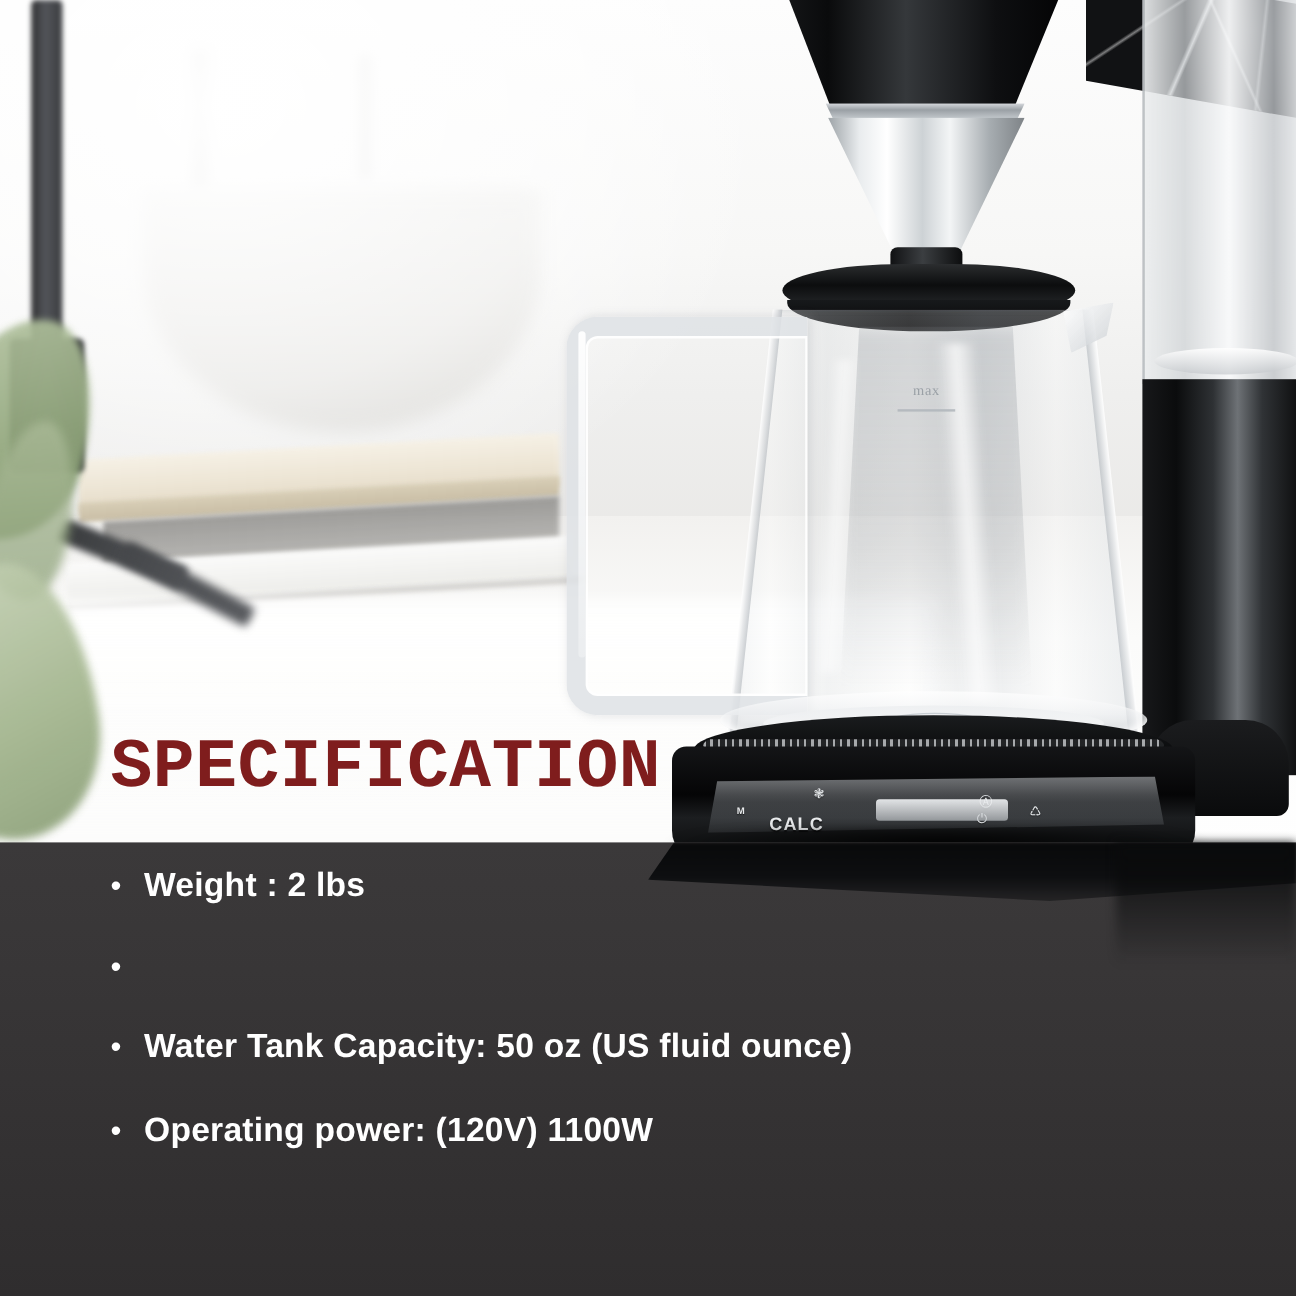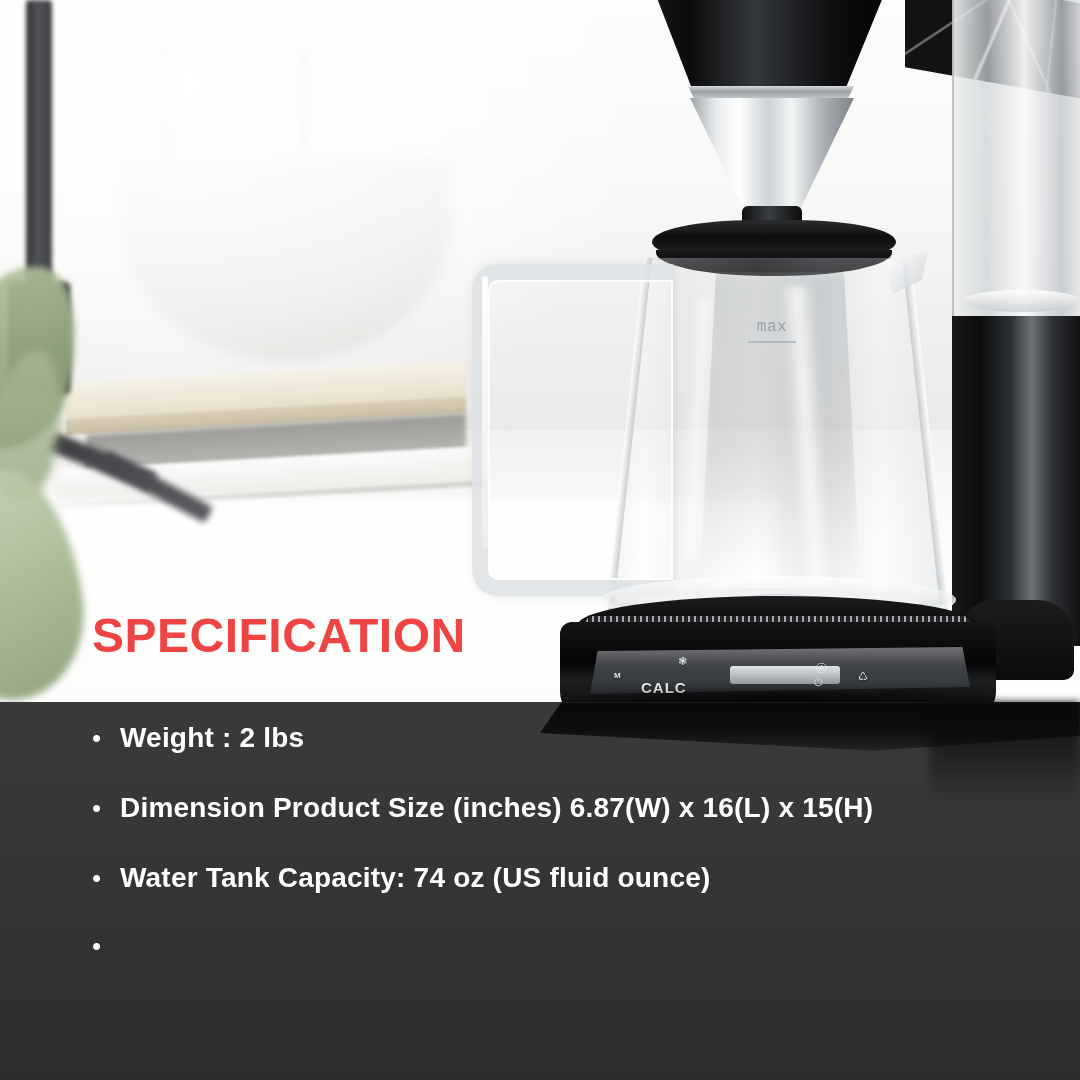--- a/index.html
+++ b/index.html
@@ -260,22 +260,22 @@
                2px 0 8px rgba(150,156,162,.25);
   }
   .handle-hl{
     position:absolute;left:482px;top:276px;width:6px;height:272px;
     background:linear-gradient(180deg,rgba(255,255,255,.95),rgba(255,255,255,.3));
     border-radius:4px;
   }
   
   .max-mark{
     position:absolute;left:742px;top:318px;width:60px;text-align:center;
-    color:#9aa0a6;font-size:16px;letter-spacing:.5px;
-    font-family:Liberation Mono, monospace;
+    color:#9aa0a6;font-size:12px;letter-spacing:.5px;
+    font-family:Liberation Serif, serif;
   }
   .max-line{
     position:absolute;left:748px;top:341px;width:48px;height:2px;
     background:rgba(175,181,187,.85);
   }
   
   .carafe-bottom{
     position:absolute;left:600px;top:576px;width:356px;height:48px;
     border-radius:50%;
     background:linear-gradient(180deg,rgba(255,255,255,.75),rgba(205,210,215,.5));
@@ -332,23 +332,23 @@
   }
   .base-shadow{
     position:absolute;left:556px;top:690px;width:450px;height:34px;
     background:radial-gradient(ellipse at 50% 40%,rgba(0,0,0,.85),rgba(0,0,0,0) 72%);
     filter:blur(3px);
   }
 
   
   .title{
     position:absolute;left:92px;top:612px;
-    font-size:48px;font-weight:700;letter-spacing:.5px;
-    color:#ef4444;line-height:1;
-    font-family:Liberation Sans, sans-serif;
+    font-size:58px;font-weight:700;letter-spacing:.5px;
+    color:#7f1d1d;line-height:1;
+    font-family:Liberation Mono, monospace;
   }
 
   
   .panel{
     position:absolute;left:0;top:702px;width:1080px;height:378px;
     background:linear-gradient(180deg,#3b393a 0%,#383637 28%,#343233 60%,#2f2d2e 100%);
   }
   
   .panel-bleed{
     position:absolute;left:540px;top:702px;width:540px;height:74px;
@@ -472,27 +472,27 @@
 
   <div class="specs">
 
     <div class="spec-row">
       <span class="spec-bullet">•</span>
       <span class="spec-text">Weight : 2 lbs</span>
     </div>
 
     <div class="spec-row">
       <span class="spec-bullet">•</span>
-      <span class="spec-text">Dimension Product Size (inches) 6.87(W) x 16(L) x 15(H)</span>
     </div>
 
     <div class="spec-row">
       <span class="spec-bullet">•</span>
-      <span class="spec-text">Water Tank Capacity: 74 oz (US fluid ounce)</span>
+      <span class="spec-text">Water Tank Capacity: 50 oz (US fluid ounce)</span>
     </div>
 
     <div class="spec-row">
       <span class="spec-bullet">•</span>
+      <span class="spec-text">Operating power: (120V) 1100W</span>
     </div>
   </div>
 
 
 </div>
 
 </body></html>

